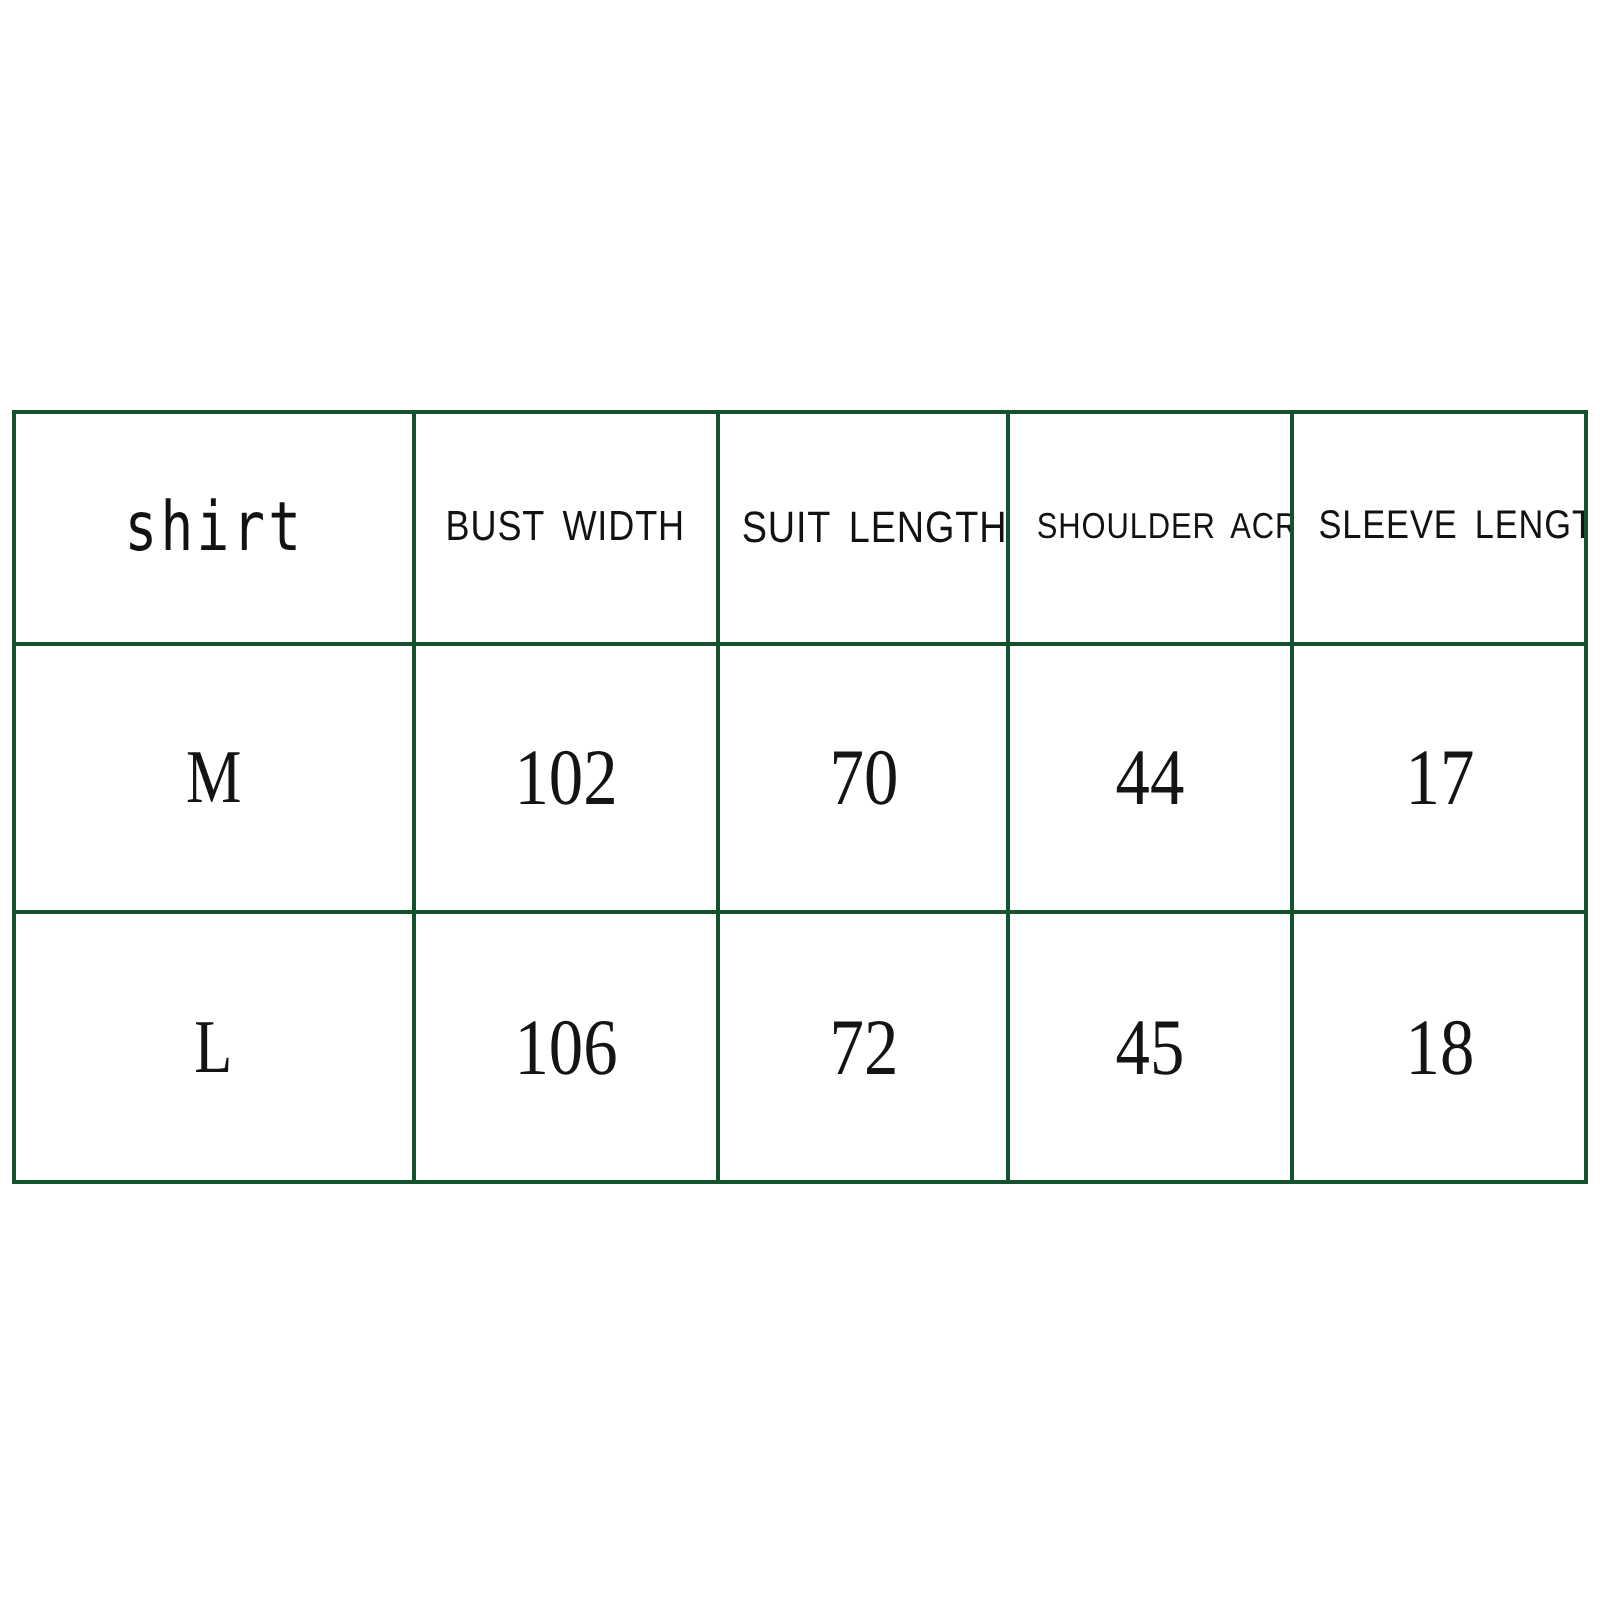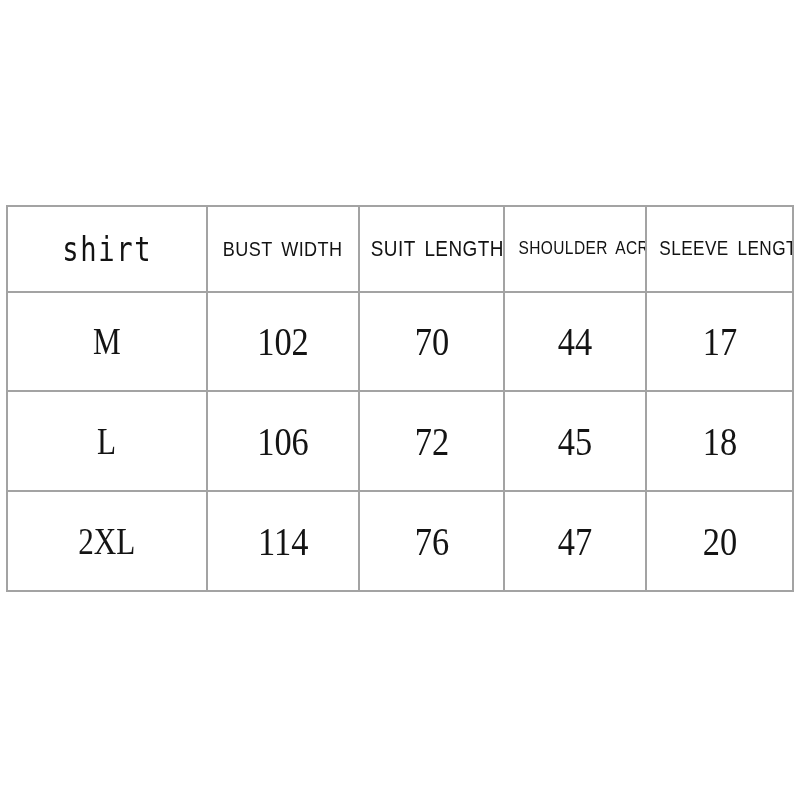--- a/index.html
+++ b/index.html
@@ -20,21 +20,21 @@
     position: absolute;
     left: 6px;
     top: 205px;
     width: 786px;
     height: 387px;
     border-collapse: collapse;
     table-layout: fixed;
     background: #ffffff;
   }
   table.size-chart td {
-    border: 2px solid #a3a3a3;
+    border: 2px solid #14532d;
     text-align: center;
     vertical-align: middle;
     padding: 0;
     color: #161616;
     overflow: hidden;
     white-space: nowrap;
   }
   
   col.c0 { width: 200px; }
   col.c1 { width: 152px; }
@@ -143,32 +143,15 @@
         </td>
         <td>
           <span class="value-text">45</span>
         </td>
         <td>
           <span class="value-text">18</span>
         </td>
       </tr>
 
 
-      <tr>
-        <td>
-          <span class="size-label-text">2XL</span>
-        </td>
-        <td>
-          <span class="value-text">114</span>
-        </td>
-        <td>
-          <span class="value-text">76</span>
-        </td>
-        <td>
-          <span class="value-text">47</span>
-        </td>
-        <td>
-          <span class="value-text">20</span>
-        </td>
-      </tr>
     </tbody>
   </table>
 </div>
 
 </body></html>

